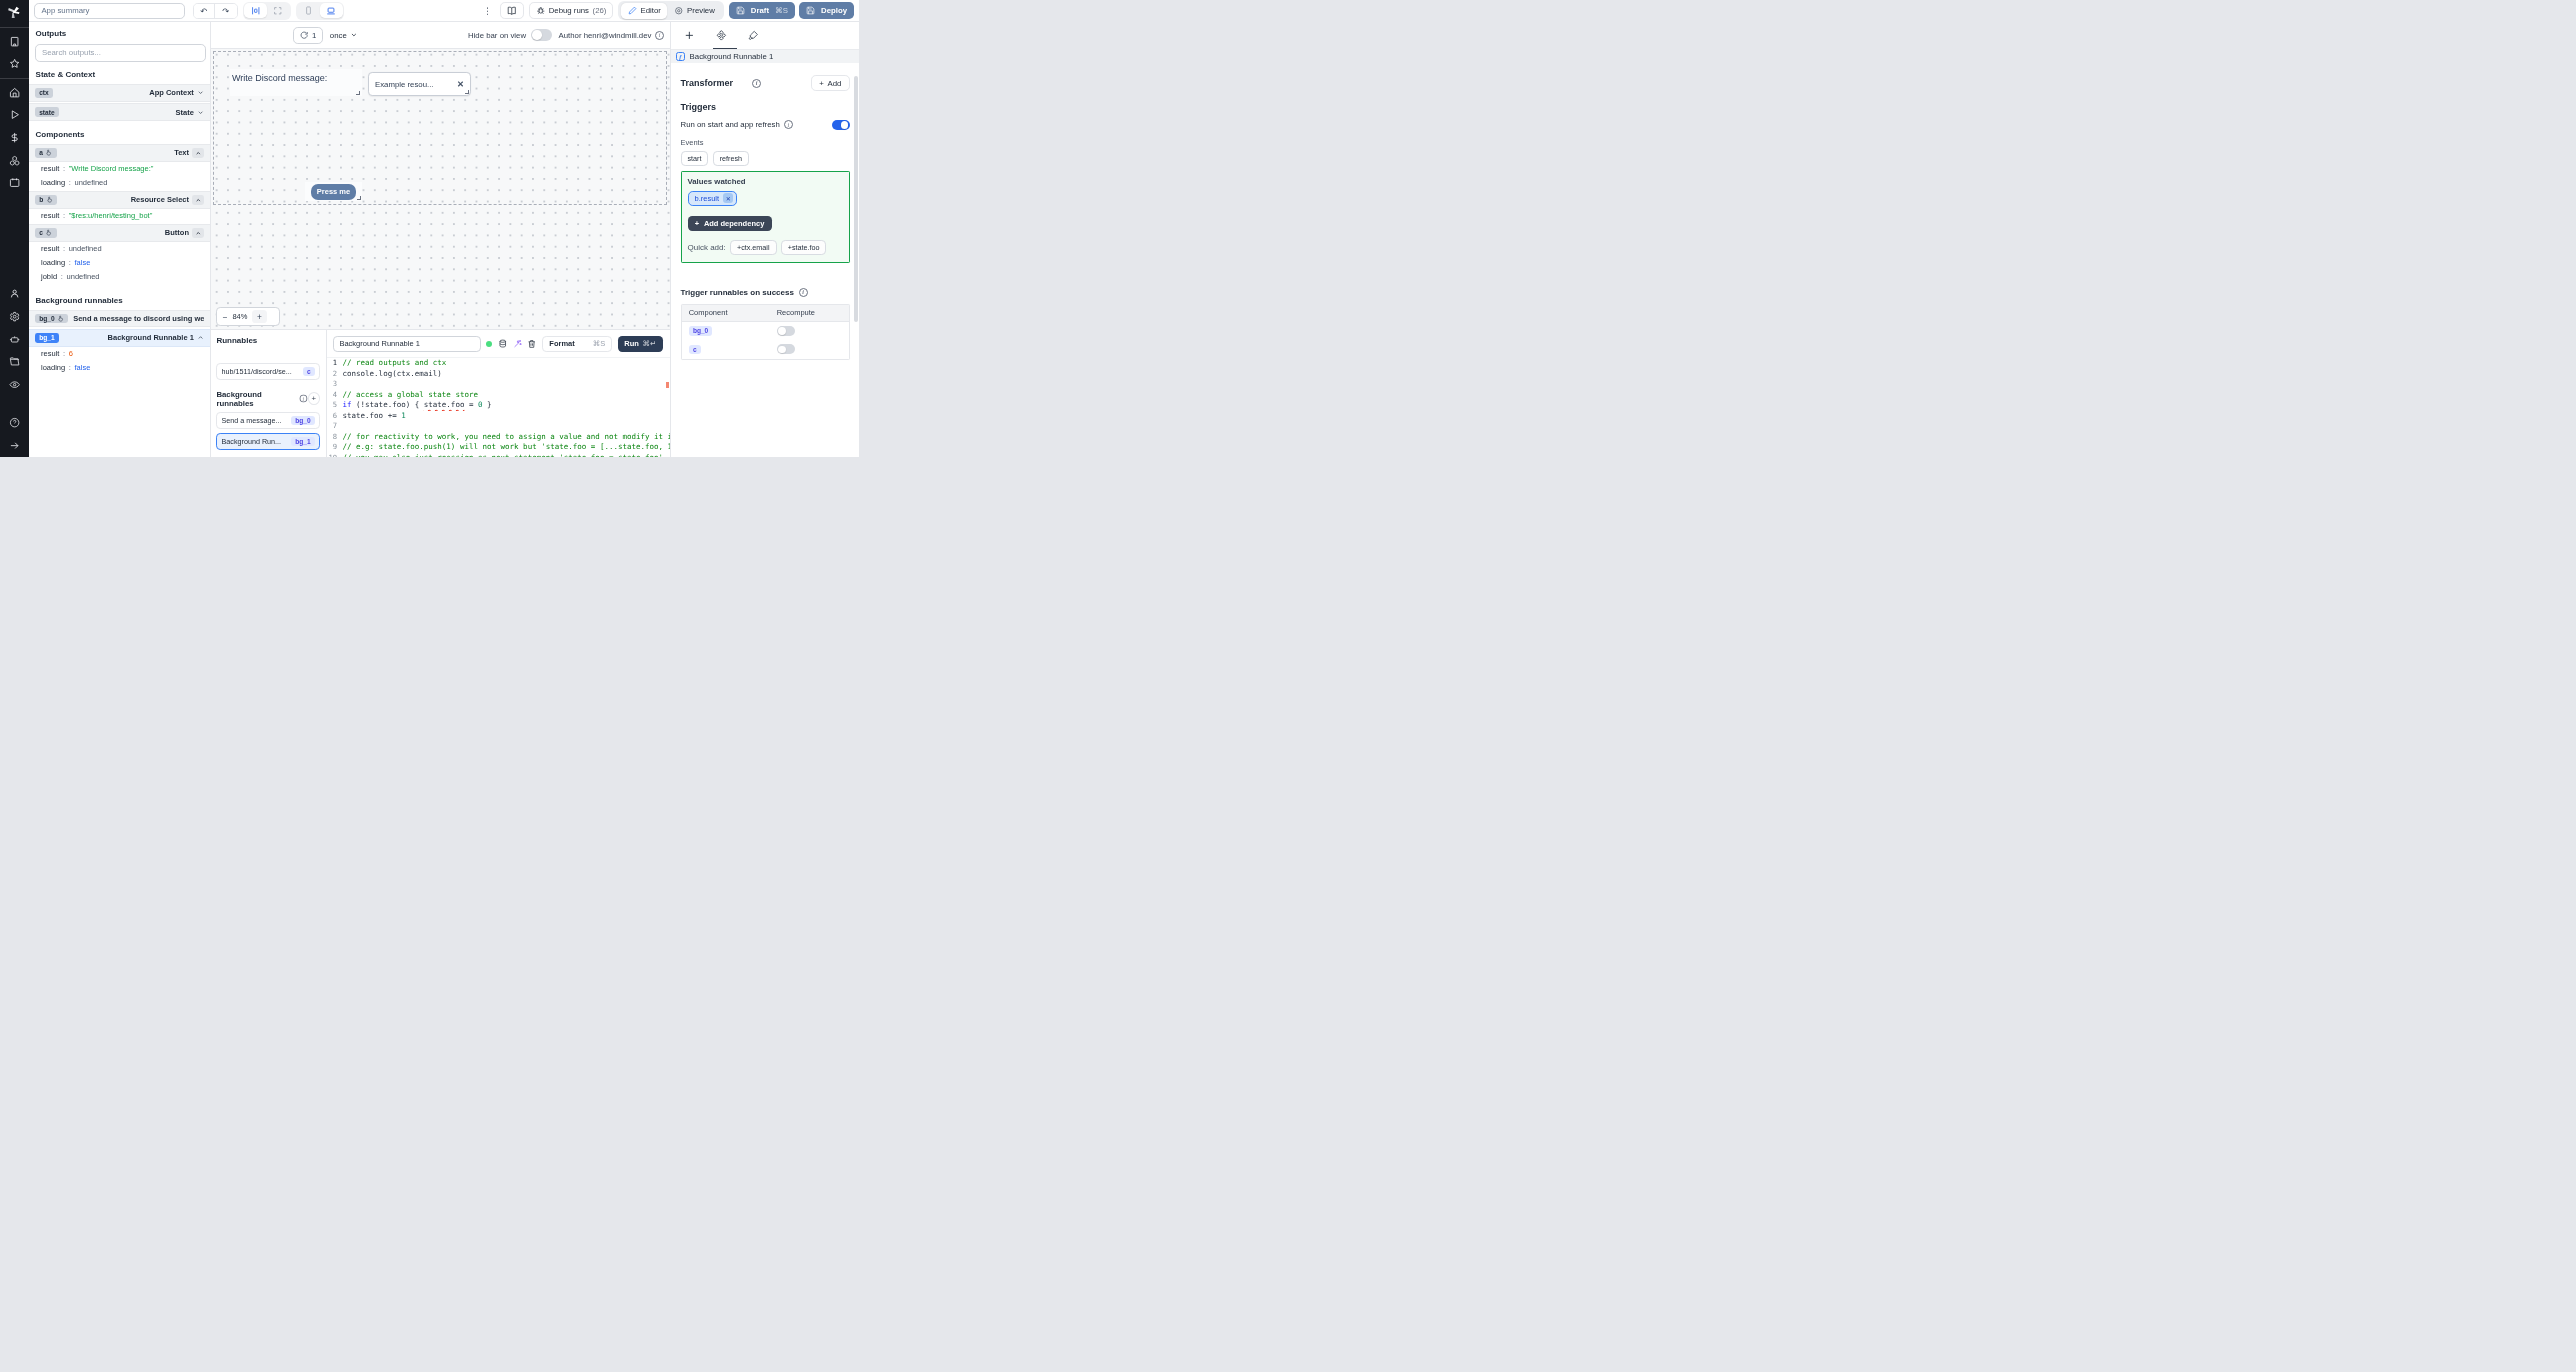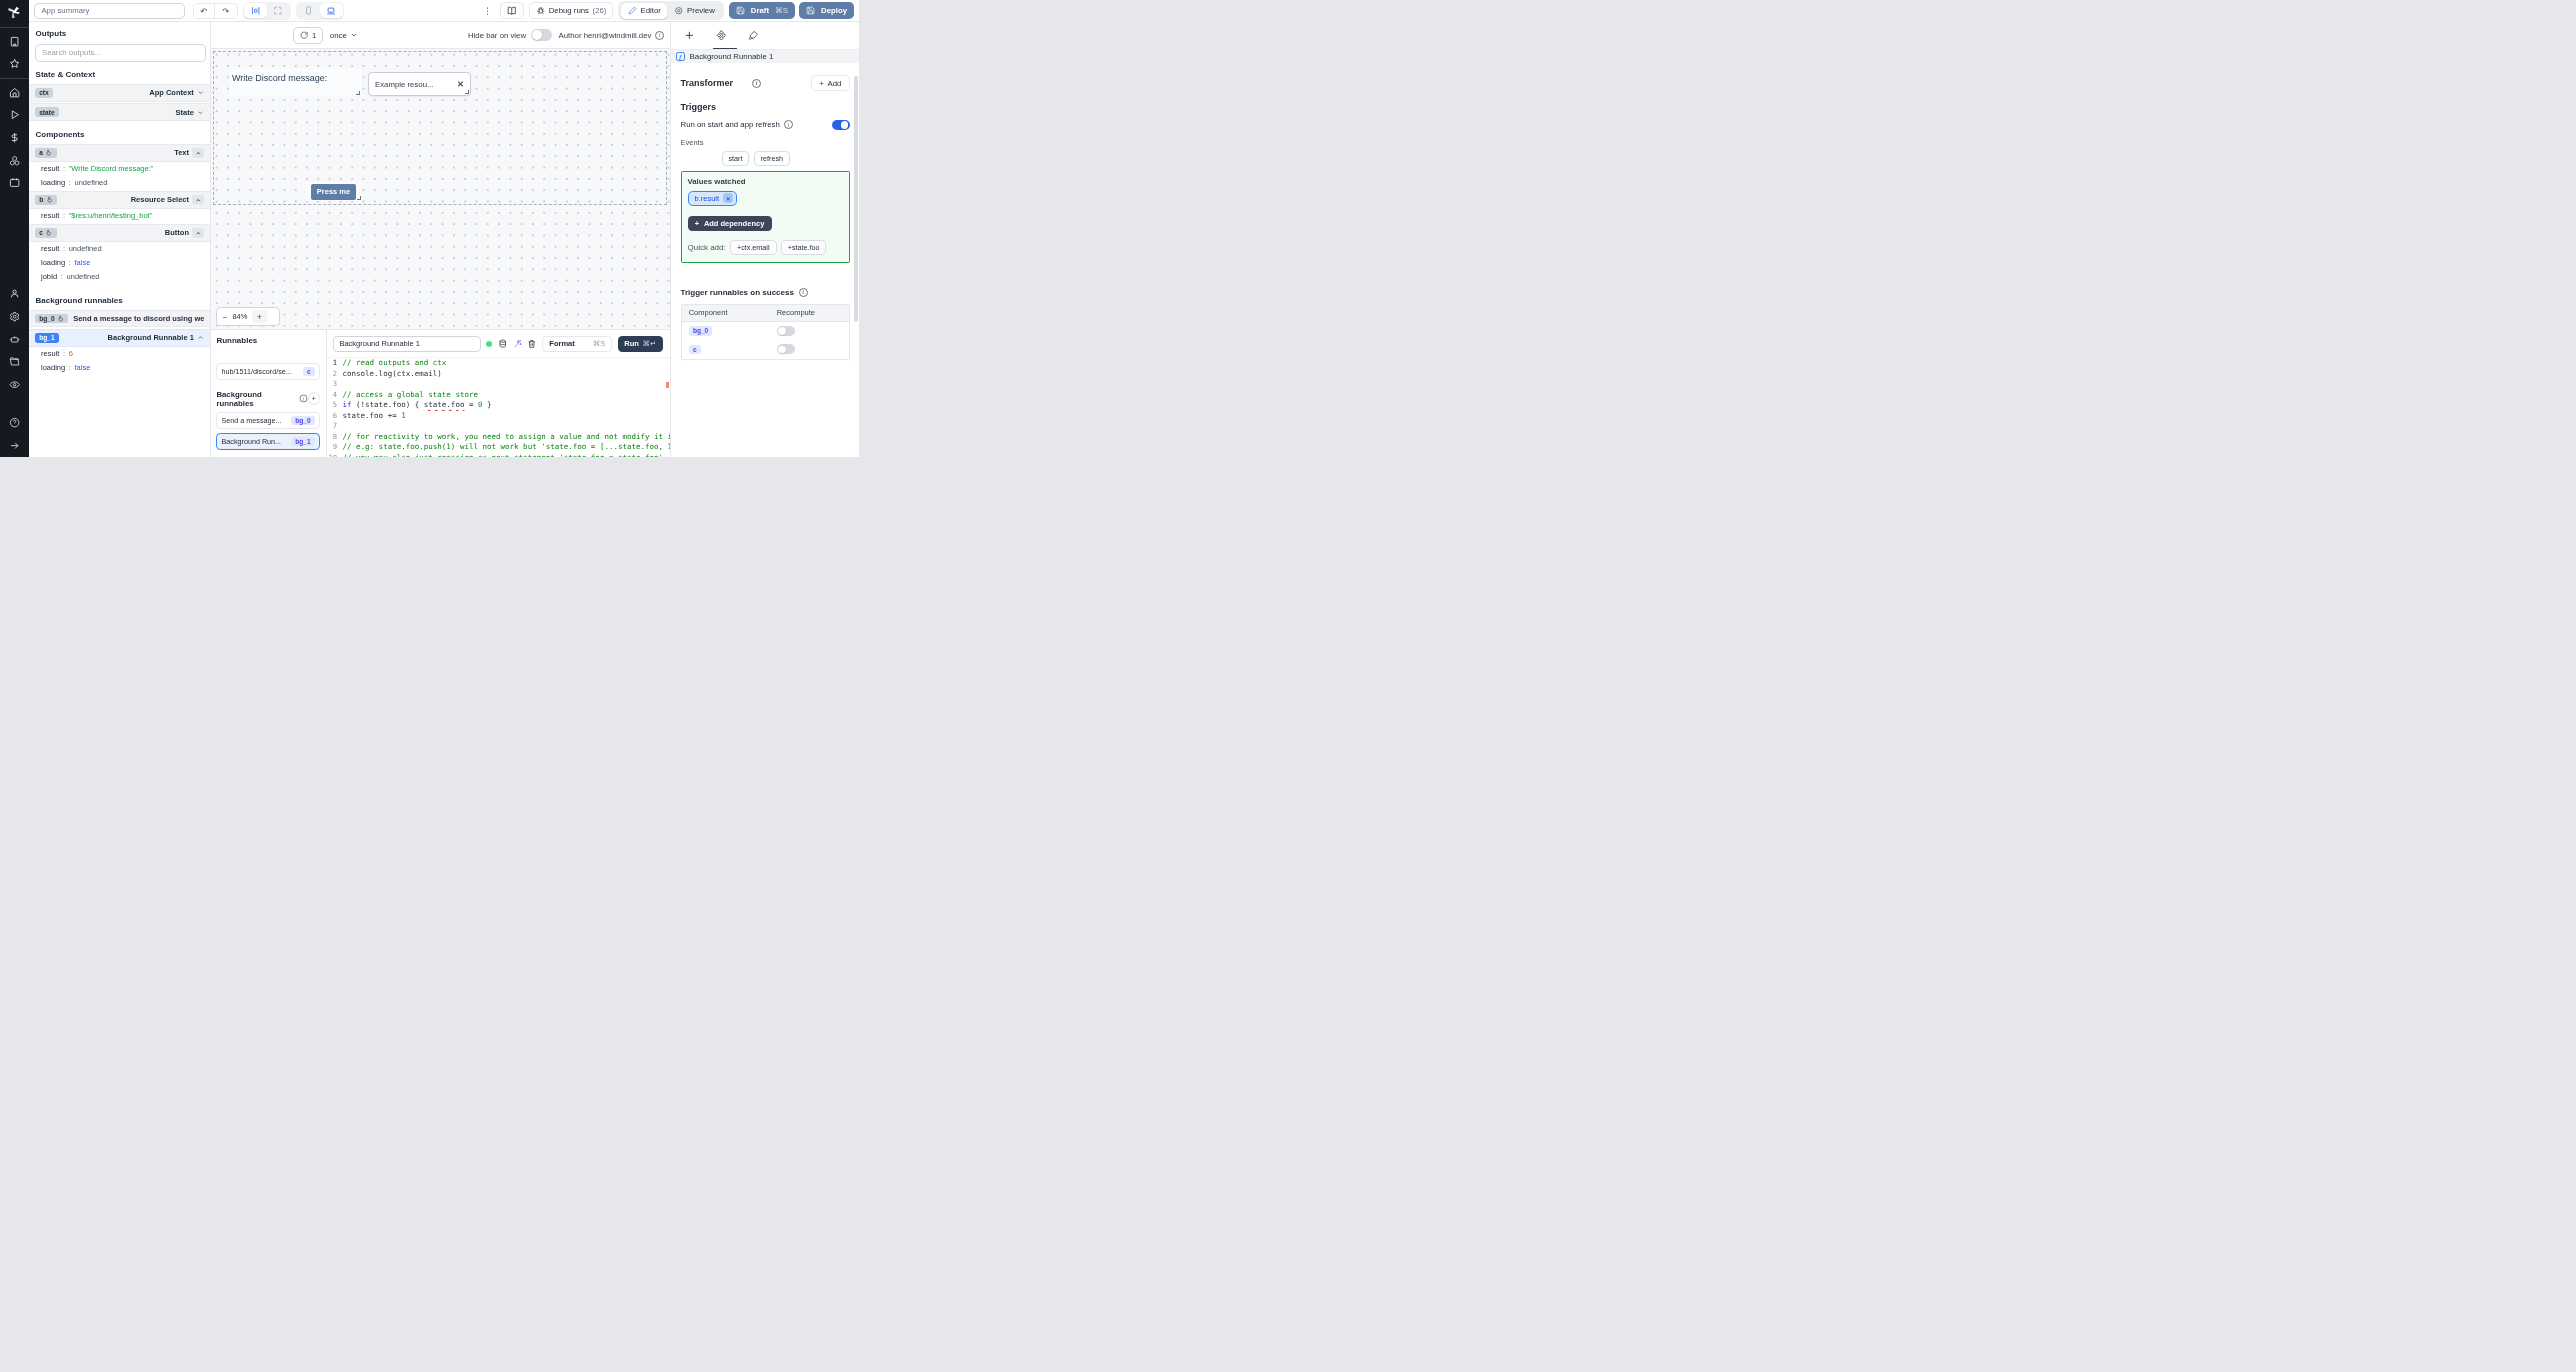--- a/index.html
+++ b/index.html
@@ -72,21 +72,21 @@
   #canvas { position:relative; height:280px; background:#f7f8f9; background-image:radial-gradient(circle, #c9cdd3 0.7px, transparent 0.7px); background-size:11.3px 11.3px; overflow:hidden; }
   .sel-rect { position:absolute; left:1.8px; top:1.8px; width:454px; height:154px; border:0.9px dashed #a9aeb8; }
   .comp { position:absolute; }
   .handle { position:absolute; right:1.2px; bottom:1.2px; width:4.2px; height:4.2px; border-right:1.5px solid #6b7280; border-bottom:1.5px solid #6b7280; }
   .comp-text { left:18.5px; top:20px; width:132px; height:27px; background:#fbfcfd; }
   .comp-text .t { font-size:9px; color:#30405a; padding:3.6px 0 0 2.4px; white-space:nowrap; }
   .comp-select { left:157px; top:23px; width:103px; height:24px; background:#fff; border:0.6px solid #c9ced6; border-radius:4.2px; box-shadow:0 0.6px 1.2px rgba(0,0,0,.06); display:flex; align-items:center; padding:0 6px; }
   .comp-select .val { font-size:7.8px; color:#334155; flex:1; white-space:nowrap; overflow:hidden; }
   .comp-select .x { color:#475569; font-size:8.3px; font-weight:700; cursor:pointer; }
   .comp-btnwrap { left:94px; top:133px; width:57px; height:19px; background:#fbfcfd; }
-  .press-btn { position:absolute; left:6px; top:1.8px; width:45px; height:15.5px; background:#5f7da6; border:none; border-radius:2px; color:#fff; font-size:7.5px; font-weight:700; cursor:pointer; }
+  .press-btn { position:absolute; left:6px; top:1.8px; width:45px; height:15.5px; background:#5f7da6; border:none; border-radius:7px; color:#fff; font-size:7.5px; font-weight:700; cursor:pointer; }
   .zoomctl { position:absolute; left:5.4px; top:258px; width:64px; height:18.5px; background:#fff; border:0.6px solid #d1d5db; border-radius:4.2px; display:flex; align-items:center; padding:0 5.4px; gap:4.8px; }
   .zoomctl .minus { color:#334155; font-size:8.3px; cursor:pointer; }
   .zoomctl .pct { font-size:7.5px; color:#1f2937; }
   .zoomctl .plus { background:#f3f4f6; border-radius:3.6px; width:14.3px; height:13px; display:flex; align-items:center; justify-content:center; color:#334155; font-size:8.3px; cursor:pointer; }
 
   
   #bottom { height:128px; border-top:0.6px solid #e5e7eb; background:#fff; display:flex; }
   #runlist { width:115px; flex:none; padding:6px 6px 0 5.4px; }
   #runlist h4 { font-size:8px; font-weight:700; color:#1f2937; margin-bottom:18px; }
   .runcard { border:0.6px solid #e5e7eb; border-radius:4.2px; height:16.7px; display:flex; align-items:center; padding:0 4.2px; margin-bottom:4.2px; cursor:pointer; background:#fff; }
@@ -127,21 +127,21 @@
   .ficon { width:9px; height:9px; border:1px solid #3b82f6; border-radius:2.4px; color:#3b82f6; font-size:6.6px; font-weight:700; display:flex; align-items:center; justify-content:center; font-family:"Liberation Serif",serif; font-style:italic; }
   .rstrip .t { font-size:7.8px; color:#1f2937; font-weight:500; }
   .rbody { padding:0 9.5px; }
   .row-transformer { margin-top:12px; display:flex; align-items:center; }
   .h15 { font-size:9px; font-weight:700; color:#1f2937; display:flex; align-items:center; gap:19px; }
   .btn-add { margin-left:auto; display:flex; align-items:center; gap:3.6px; border:0.6px solid #e5e7eb; background:#fff; border-radius:4.8px; height:16px; padding:0 7.2px; font-size:7.8px; color:#1f2937; cursor:pointer; }
   .row-runstart { margin-top:7.8px; display:flex; align-items:center; }
   .row-runstart .lbl { font-size:7.8px; color:#1f2937; display:flex; align-items:center; gap:4.2px; }
   .row-runstart .toggle { margin-left:auto; }
   .lbl-sm { margin-top:8.3px; font-size:7.5px; color:#4b5563; }
-  .chips { margin-top:4.2px; display:flex; gap:4.2px;margin-left:41px; }
+  .chips { margin-top:4.2px; display:flex; gap:4.2px; }
   .chip { border:0.6px solid #d8dce2; background:#fff; border-radius:4.2px; padding:1.8px 6px; font-size:7.2px; color:#1f2937; }
   .greenbox { margin-top:5.4px; border:0.9px solid #16a34a; background:#f2fbf4; border-radius:1.2px; padding:5.4px 6px 7.2px; }
   .greenbox .vw { font-size:7.8px; font-weight:700; color:#374151; }
   .watch-chip { margin-top:4.2px; display:inline-flex; align-items:center; gap:4.2px; background:#d6e7fb; border:0.6px solid #3b82f6; border-radius:4.8px; padding:1.8px 3px 1.8px 6px; font-size:7.5px; color:#1d4ed8; font-weight:500; }
   .watch-chip .xc { width:10px; height:10px; border-radius:3px; background:#a5c8f3; color:#1e40af; font-size:6px; display:flex; align-items:center; justify-content:center; cursor:pointer; }
   .btn-dep { margin-top:9.5px; display:flex; align-items:center; gap:4.8px; background:#3c4657; color:#fff; border:none; border-radius:4.2px; height:15.5px; padding:0 7.2px; font-size:7.5px; font-weight:700; cursor:pointer; }
   .quickrow { margin-top:9px; display:flex; align-items:center; gap:4.2px; font-size:8px; color:#4b5563; }
   .quickrow .chip { background:#fdfdfd; }
   .trig-head { margin-top:25px; font-size:8px; font-weight:700; color:#1f2937; display:flex; align-items:center; gap:4.8px; }
   .rtable { margin-top:6.6px; border:0.6px solid #e5e7eb; border-radius:1.2px; }

